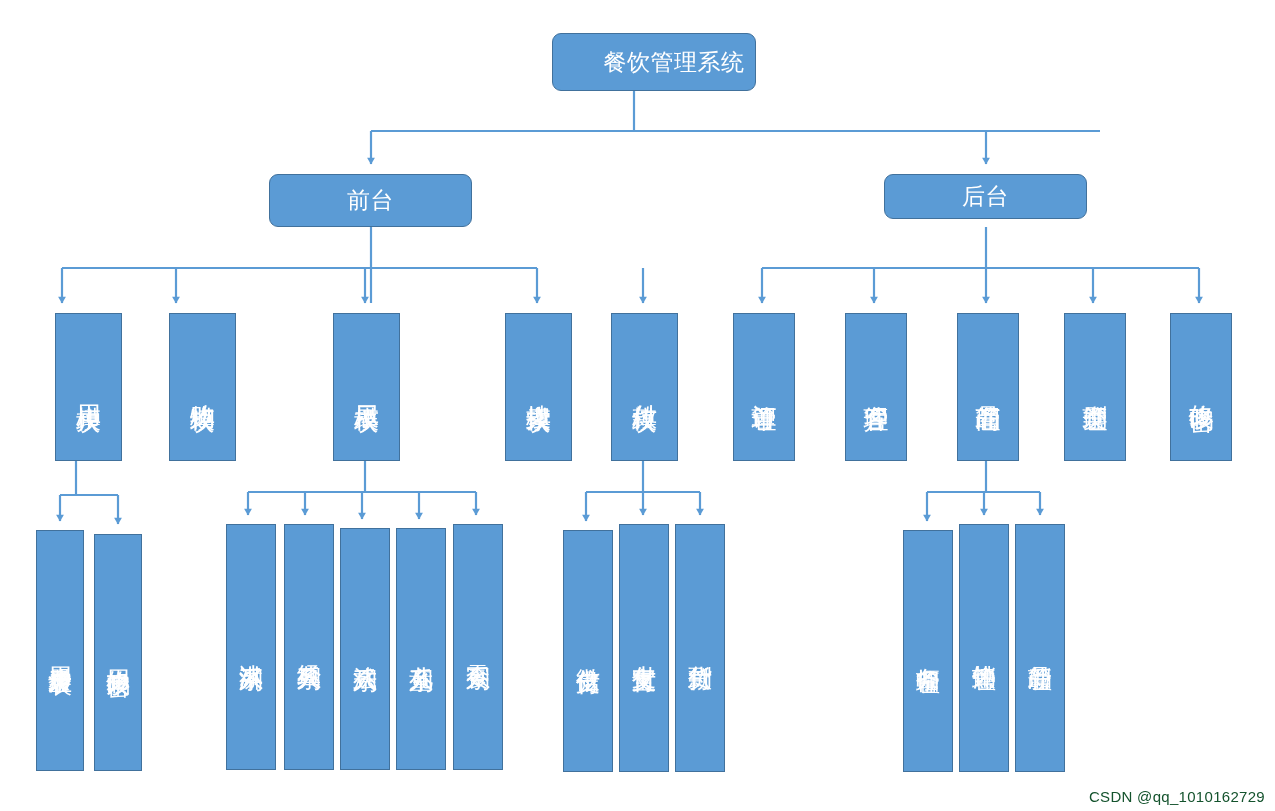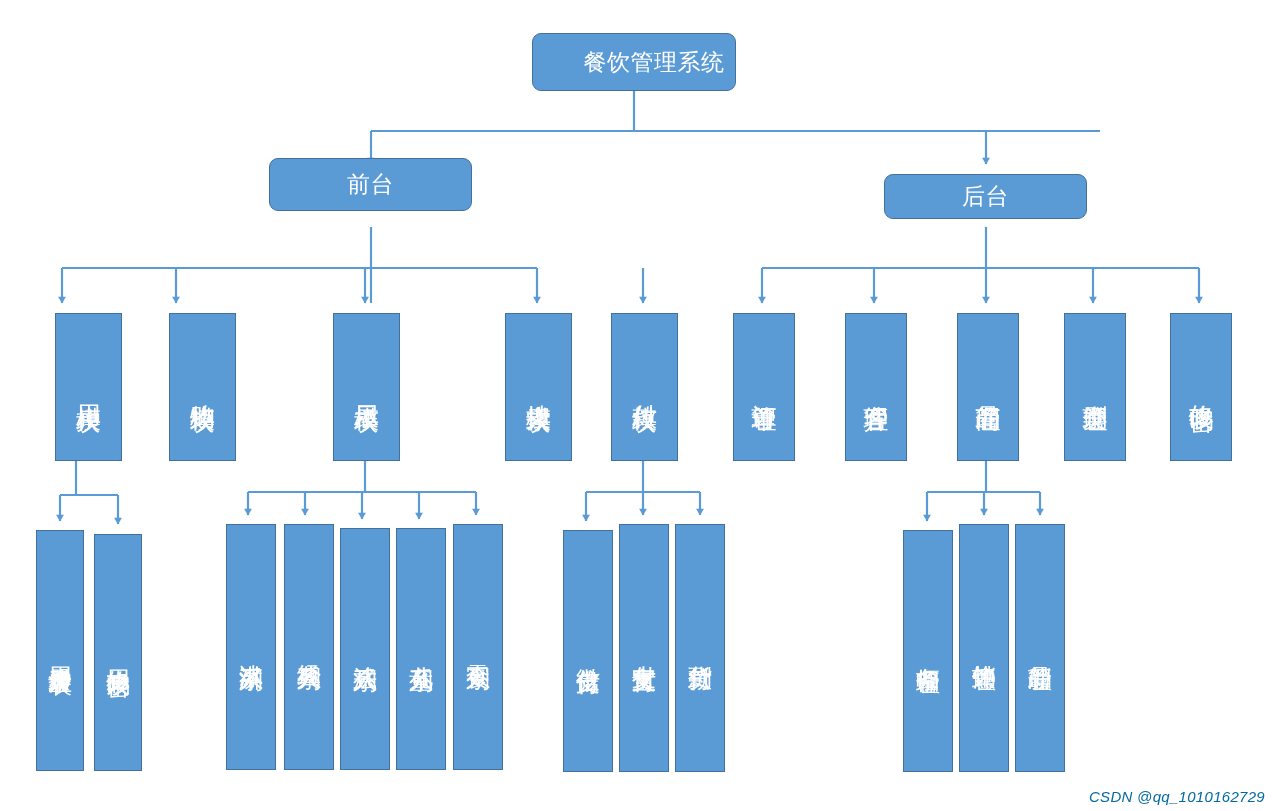--- a/index.html
+++ b/index.html
@@ -52,25 +52,24 @@
     letter-spacing: 1px;
   }
   .lvl-root { font-size: 23px; }
   .lvl-2    { font-size: 23px; }
   .lvl-3    { font-size: 25px; }
   .lvl-4    { font-size: 24px; }
   .watermark {
     position: absolute;
     right: 10px;
     bottom: 6px;
-    color: #0369a1;
+    color: #14532d;
     font-size: 15px;
     letter-spacing: 0.3px;
     z-index: 3;
-    font-style: italic;
   }
 </style>
 </head>
 <body>
 
 <div id="canvas">
 
   <svg id="wires" viewBox="0 0 1275 811" width="1275" height="811" xmlns="http://www.w3.org/2000/svg">
     <defs>
       <marker id="arr" markerWidth="9" markerHeight="9" refX="4.5" refY="7.4" orient="0" markerUnits="userSpaceOnUse">
@@ -121,23 +120,23 @@
       <path d="M700,492 L700,515" marker-end="url(#arr)"></path>
 
       <path d="M986,461 L986,492"></path>
       <path d="M927,492 L1040,492"></path>
       <path d="M927,492 L927,521" marker-end="url(#arr)"></path>
       <path d="M984,492 L984,515" marker-end="url(#arr)"></path>
       <path d="M1040,492 L1040,515" marker-end="url(#arr)"></path>
     </g>
   </svg>
 
-  <div class="node rounded horiz lvl-root" id="n-root" style="left: 532px; top: 33px; width: 204px; height: 58px; padding-left: 40px;">餐饮管理系统</div>
+  <div class="node rounded horiz lvl-root" id="n-root" style="left: 552px; top: 33px; width: 204px; height: 58px; padding-left: 40px;">餐饮管理系统</div>
 
-  <div class="node rounded horiz lvl-2" id="n-front" style="left: 269px; top: 158px; width: 203px; height: 53px;">前台</div>
+  <div class="node rounded horiz lvl-2" id="n-front" style="left: 269px; top: 174px; width: 203px; height: 53px;">前台</div>
 
   <div class="node rounded horiz lvl-2" id="n-back" style="left: 884px; top: 174px; width: 203px; height: 45px;">后台</div>
 
   <div class="node vert lvl-3" style="left: 55px; top: 313px; width: 67px; height: 148px;">用户模块</div>
   <div class="node vert lvl-3" style="left: 169px; top: 313px; width: 67px; height: 148px;">购物模块</div>
   <div class="node vert lvl-3" style="left: 333px; top: 313px; width: 67px; height: 148px;">展示模块</div>
   <div class="node vert lvl-3" style="left: 505px; top: 313px; width: 67px; height: 148px;">搜索模块</div>
   <div class="node vert lvl-3" style="left: 611px; top: 313px; width: 67px; height: 148px;">付款模块</div>
 
   <div class="node vert lvl-3" style="left: 733px; top: 313px; width: 62px; height: 148px;">订单管理</div>

